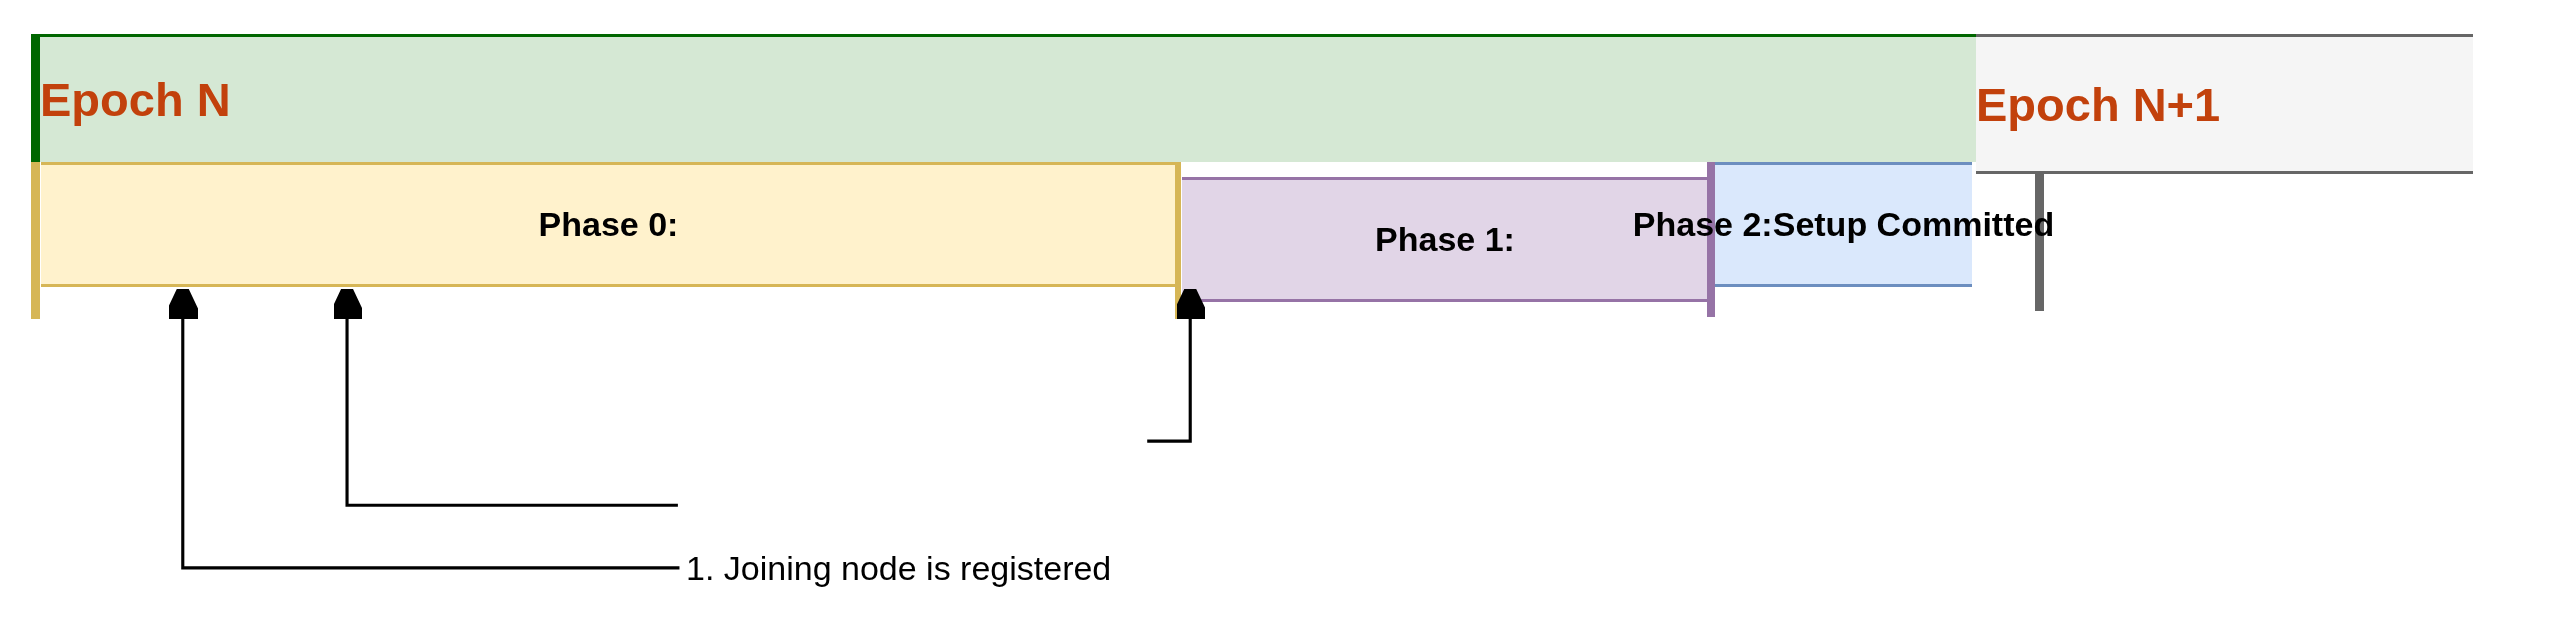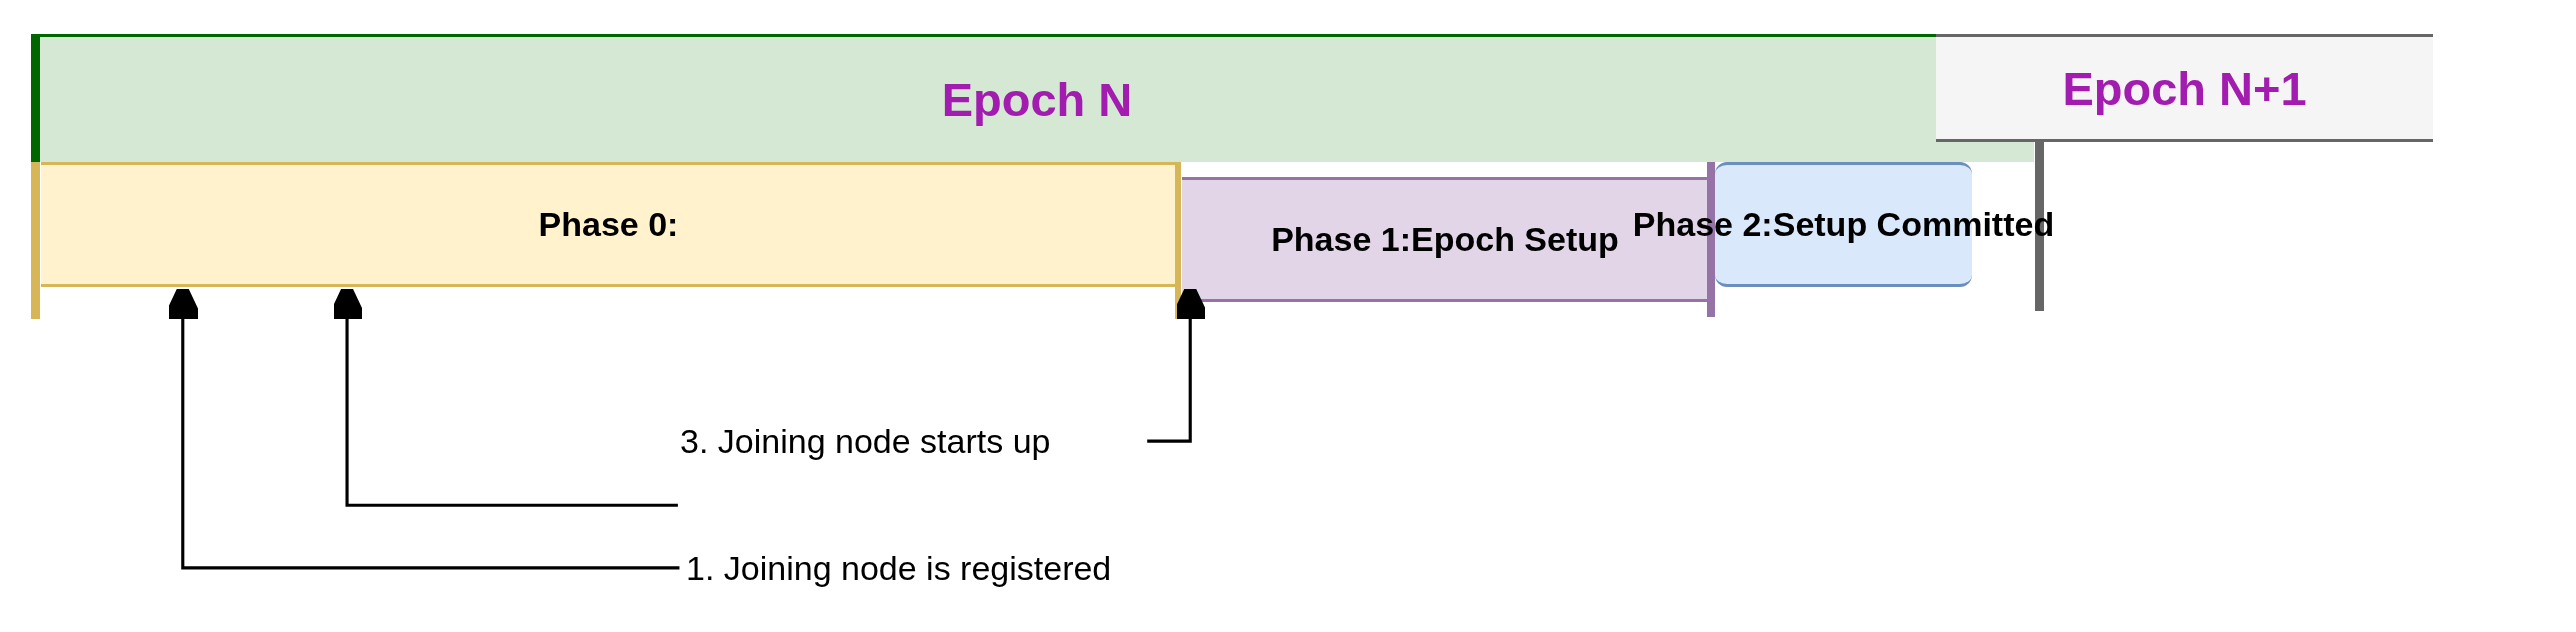--- a/index.html
+++ b/index.html
@@ -17,37 +17,36 @@
     font-family: "Liberation Sans", sans-serif;
     overflow: hidden;
   }
 
   .abs { position: absolute; }
 
   
   .epoch-bar {
     display: flex;
     align-items: center;
-    justify-content: center;
     font-weight: bold;
     font-size: 47px;
-    color: #a21caf;
+    color: #c2410c;
   }
   .epoch-n {
     left: 31px; top: 34px; width: 2003px; height: 128px;
     background: #d5e8d4;
     border-top: 3.9px solid #006600;
     border-left: 9.4px solid #006600;
   }
   .epoch-boundary {
     left: 2035px; top: 34px; width: 9.4px; height: 277px;
     background: #666666;
   }
   .epoch-n1 {
-    left: 1936px; top: 34px; width: 497px; height: 108px;
+    left: 1976px; top: 34px; width: 497px; height: 140px;
     background: #f5f5f5;
     border-top: 3.9px solid #666666;
     border-bottom: 3.9px solid #666666;
   }
 
   
   .phase-bar {
     top: 162px; height: 125px;
     display: flex;
     flex-direction: row;
@@ -87,21 +86,20 @@
   }
   .phase1-end-line {
     left: 1707px; top: 162px; width: 7.8px; height: 155px;
     background: #9673a6;
   }
   .phase2 {
     left: 1715px; width: 257px;
     background: #dae8fc;
     border-top: 3.9px solid #6c8ebf;
     border-bottom: 3.9px solid #6c8ebf;
-    border-radius: 12px;
   }
 
   
   .arrow-overlay {
     left: 0; top: 0; width: 2576px; height: 632px;
     pointer-events: none;
   }
   .arrow-overlay path {
     fill: none;
     stroke: #000000;
@@ -135,37 +133,35 @@
 
   <div class="abs phase0-top-cap"></div>
   <div class="abs phase0-start-marker"></div>
   <div class="abs phase-bar phase0">
     <span>Phase 0:</span>
   </div>
   <div class="abs phase0-end-line"></div>
 
   <div class="abs phase-bar phase1">
     <span>Phase 1:</span>
-    <span>Epoch Setup</span>
   </div>
   <div class="abs phase1-end-line"></div>
 
   <div class="abs phase-bar phase2">
     <span>Phase 2:</span>
     <span>Setup Committed</span>
   </div>
 
   <svg class="abs arrow-overlay" viewBox="0 0 3292 808" xmlns="http://www.w3.org/2000/svg" aria-hidden="true">
     <defs>
       <marker id="arrowhead" markerWidth="9.5" markerHeight="9" refX="9" refY="4.25" orient="auto" markerUnits="strokeWidth">
         <path d="M0,0 L9,4.25 L0,8.5 L1.9,4.25 Z" fill="#000000" stroke="none"></path>
       </marker>
     </defs>
     <path d="M 868 726 L 233 726 L 233 372" marker-end="url(#arrowhead)"></path>
     <path d="M 866 646 L 443 646 L 443 372" marker-end="url(#arrowhead)"></path>
     <path d="M 1466 564 L 1521 564 L 1521 372" marker-end="url(#arrowhead)"></path>
   </svg>
 
   <div class="annotation a1">1. Joining node is registered</div>
-  <div class="annotation a3">3. Joining node starts up</div>
 
 </div>
 
 
 </body></html>

